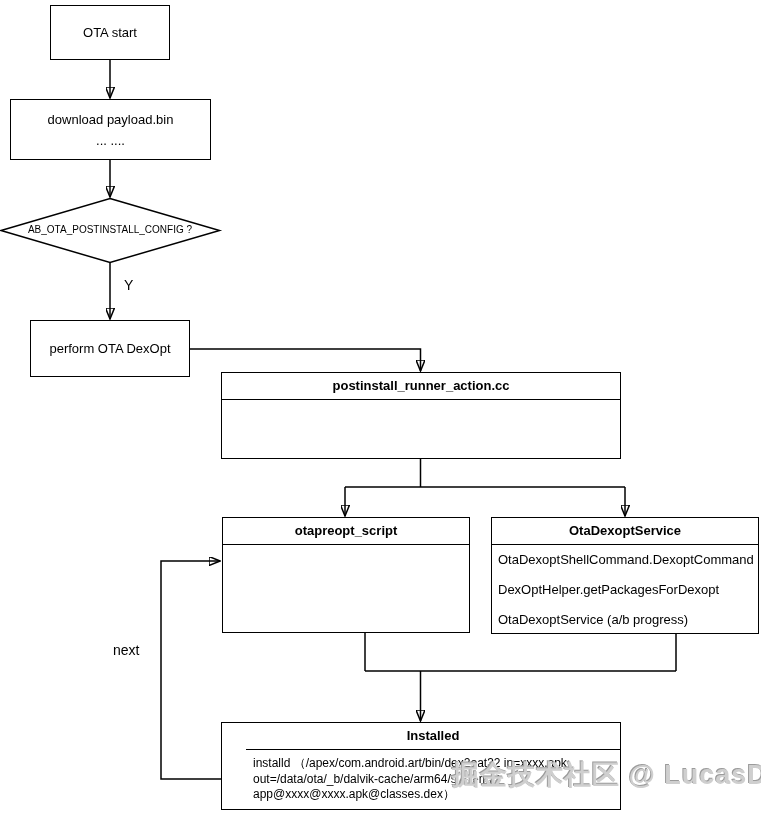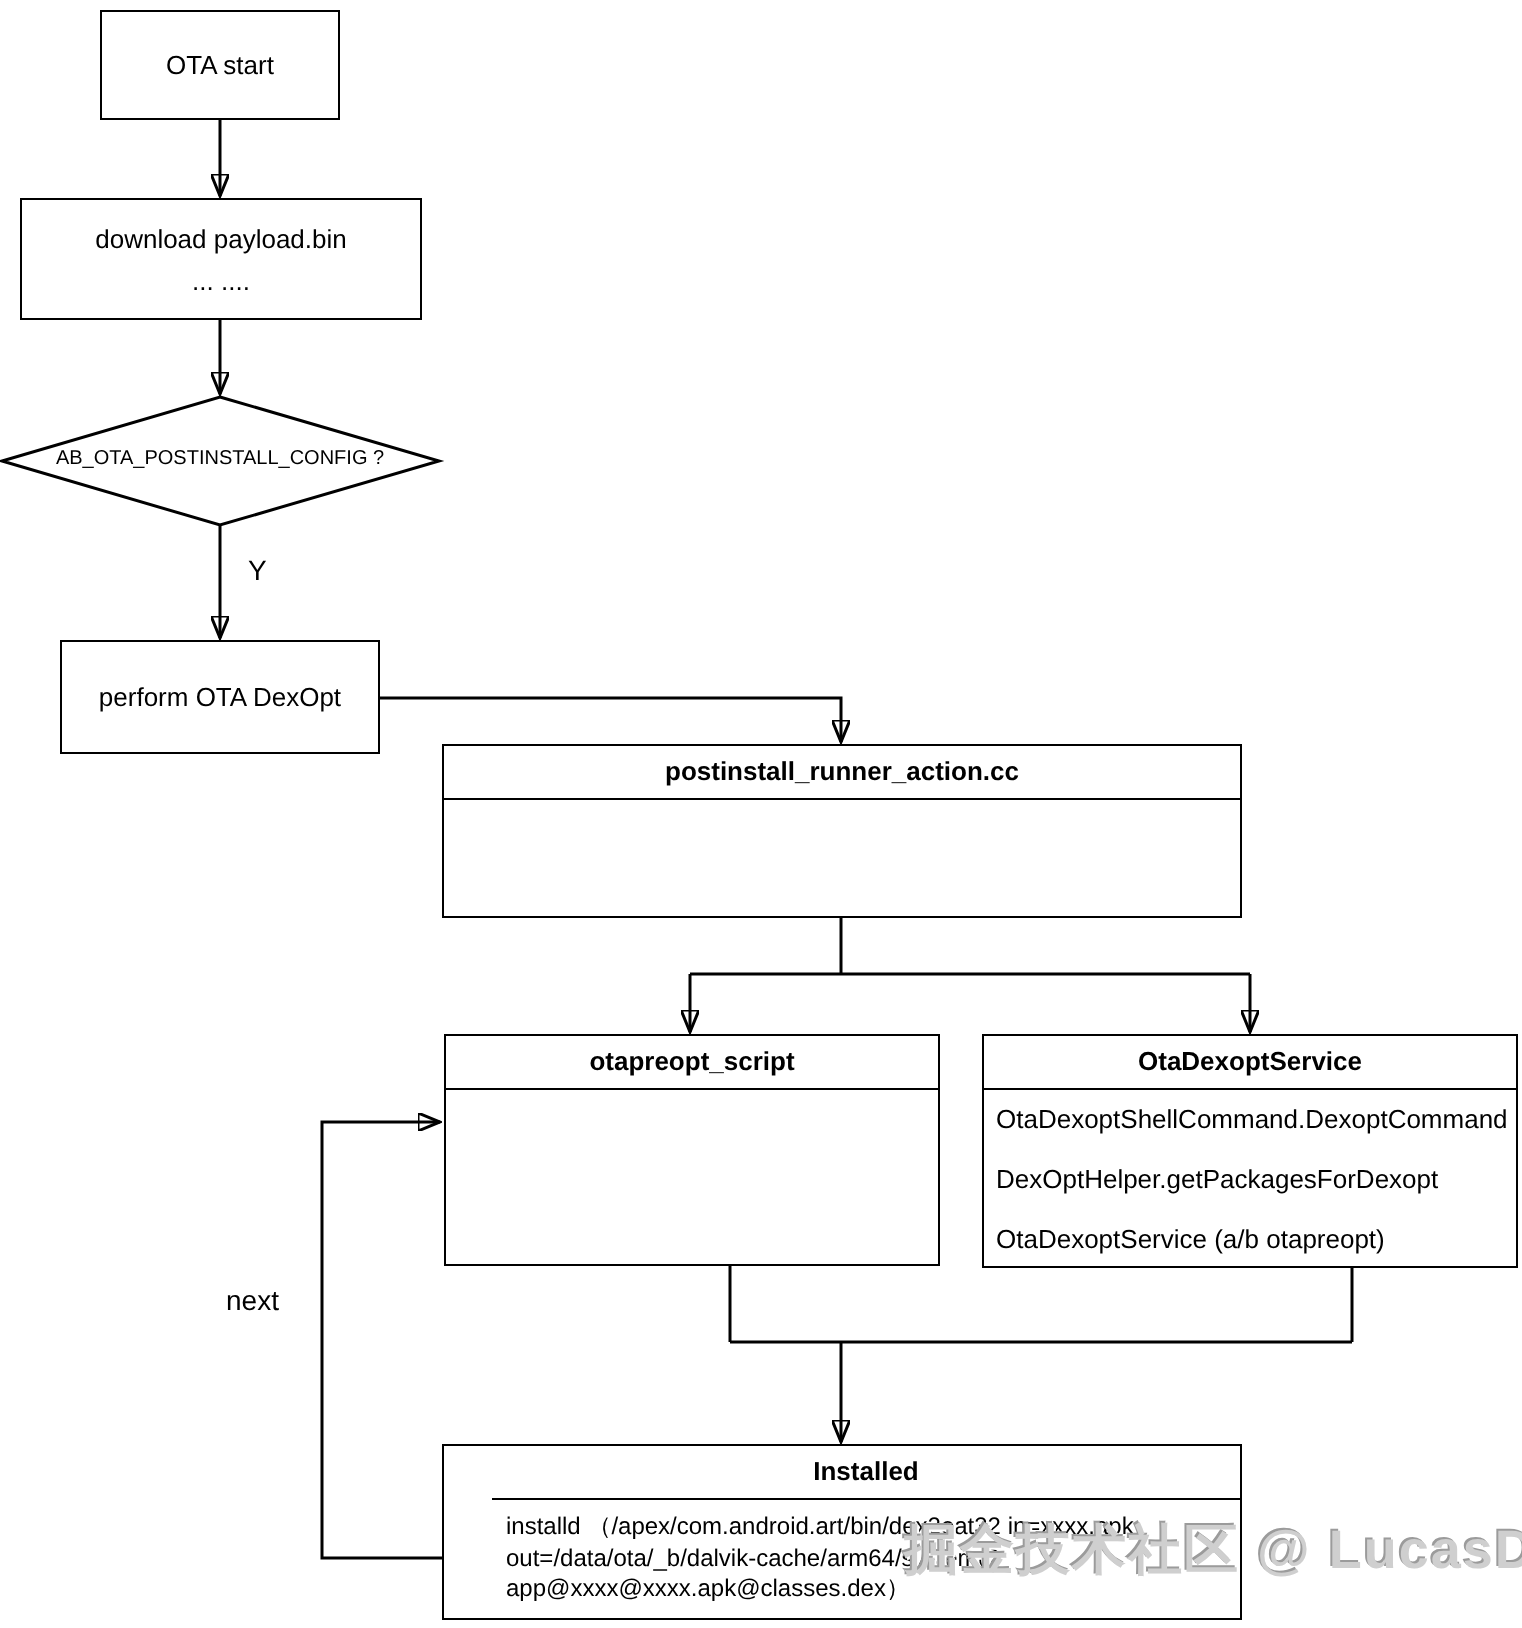--- a/index.html
+++ b/index.html
@@ -105,21 +105,21 @@
 
   <div class="tbox" id="n-otapreopt">
     <div class="tbox-title">otapreopt_script</div>
   </div>
 
   <div class="tbox" id="n-otadexopt">
     <div class="tbox-title">OtaDexoptService</div>
     <div class="tbox-body">
       <div class="bl">OtaDexoptShellCommand.DexoptCommand</div>
       <div class="bl">DexOptHelper.getPackagesForDexopt</div>
-      <div class="bl">OtaDexoptService (a/b otapreopt)</div>
+      <div class="bl">OtaDexoptService (a/b progress)</div>
     </div>
   </div>
 
   <div class="tbox" id="n-installed">
     <div class="tbox-title">Installed</div>
     <div class="tbox-body">
       <div class="bl">installd （/apex/com.android.art/bin/dex2oat32 in=xxxx.apk</div>
       <div class="bl">out=/data/ota/_b/dalvik-cache/arm64/system@</div>
       <div class="bl">app@xxxx@xxxx.apk@classes.dex）</div>
     </div>

